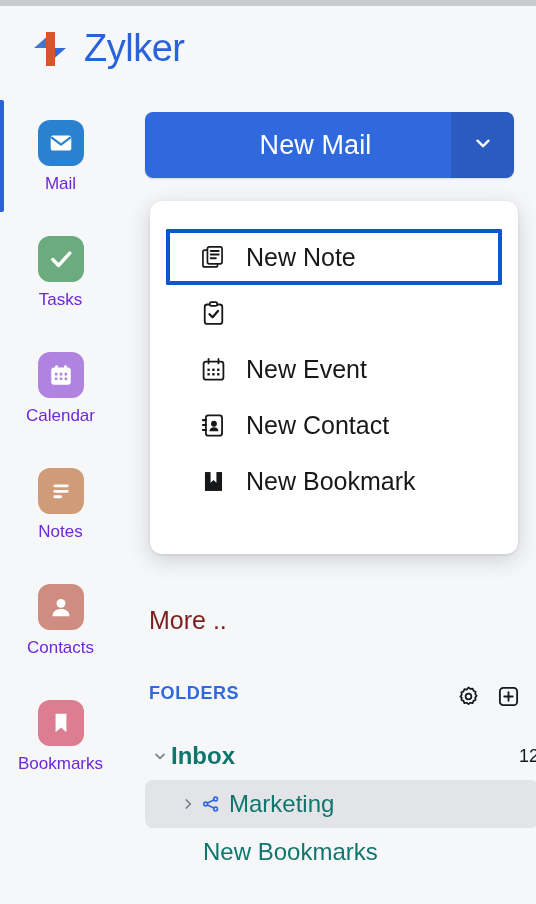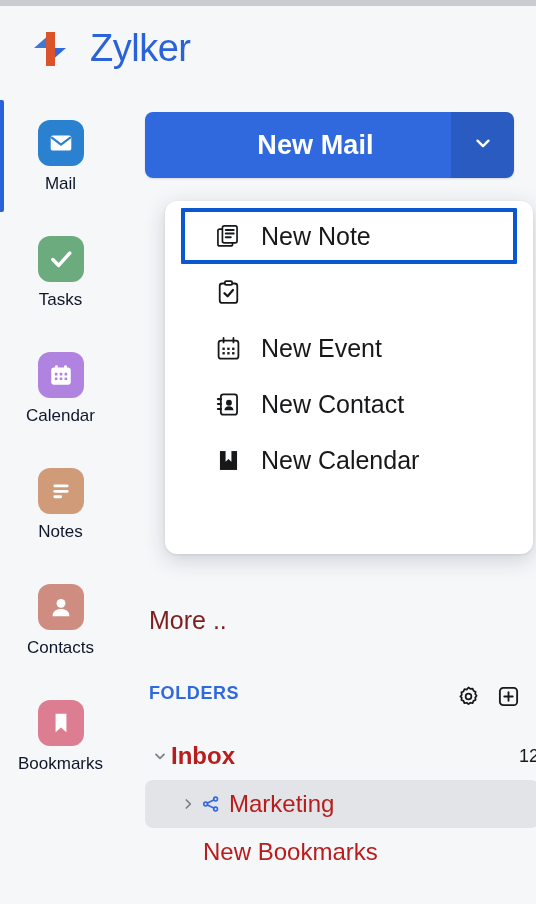--- a/index.html
+++ b/index.html
@@ -35,21 +35,21 @@
     background: #f6f7f9;
   }
 
   
   .brand {
     position: absolute;
     top: 18px;
     left: 28px;
     display: flex;
     align-items: center;
-    gap: 14px;
+    gap: 8px;
   }
   .brand-mark {
     width: 48px;
     height: 48px;
     position: relative;
   }
   .brand-text {
     font-size: 38px;
     font-weight: 400;
     color: #2962d9;
@@ -91,21 +91,21 @@
     height: 46px;
     border-radius: 12px;
     display: flex;
     align-items: center;
     justify-content: center;
     color: #ffffff;
   }
   .rail-label {
     margin-top: 9px;
     font-size: 17px;
-    color: #0f172a;
+    color: #6d28d9;
     line-height: 1;
   }
 
   
   .main {
     position: absolute;
     top: 92px;
     left: 121px;
     width: 415px;
     height: 806px;
@@ -121,21 +121,21 @@
     display: flex;
     border-radius: 8px;
     overflow: hidden;
     box-shadow: 0 1px 2px rgba(20,30,60,.14);
   }
   .compose-main {
     flex: 1;
     background: #2f69dd;
     color: #fff;
     font-size: 27px;
-    font-weight: 700;
+    font-weight: 400;
     display: flex;
     align-items: center;
     justify-content: center;
     cursor: pointer;
     letter-spacing: 0.1px;
     padding-left: 35px;
   }
   .compose-caret {
     width: 63px;
     background: #2a5bc0;
@@ -143,28 +143,28 @@
     align-items: center;
     justify-content: center;
     cursor: pointer;
     color: #fff;
   }
 
   
   .menu {
     position: absolute;
     top: 103px;
-    left: 44px;
+    left: 29px;
     width: 368px;
     height: 353px;
     background: #ffffff;
     border-radius: 12px;
     box-shadow: 0 6px 22px rgba(25,35,60,.18), 0 1px 3px rgba(25,35,60,.10);
     box-sizing: border-box;
-    padding: 7px 0 18px 0;
+    padding: 28px 0 18px 0;
     z-index: 20;
   }
   .menu-item {
     height: 56px;
     display: flex;
     align-items: center;
     gap: 18px;
     padding-left: 32px;
     margin: 0 16px;
     box-sizing: border-box;
@@ -271,21 +271,21 @@
   .tree-ico {
     width: 24px;
     flex: 0 0 24px;
     display: flex;
     align-items: center;
     justify-content: center;
     margin-right: 6px;
   }
   .tree-label {
     font-size: 24px;
-    color: #b91c1c;
+    color: #0f766e;
     line-height: 1;
   }
   .tree-label.bold { font-weight: 700; }
   .tree-count {
     margin-left: auto;
     margin-right: 0;
     font-size: 18px;
     color: #17181a;
   }
 </style>
@@ -455,21 +455,21 @@
         <span class="menu-label">New Contact</span>
       </div>
 
       <div class="menu-item">
         <span class="menu-icon">
           <svg width="27" height="27" viewBox="0 0 24 24">
             <path d="M4.4 3.6h15.2v16.8H4.4z" fill="#17181a"></path>
             <path d="M9.4 3.6h5.2v9.4l-2.6-2.3-2.6 2.3z" fill="#ffffff"></path>
           </svg>
         </span>
-        <span class="menu-label">New Calendar</span>
+        <span class="menu-label">New Bookmark</span>
       </div>
 
     </div>
 
     <div class="more-link">More ..</div>
 
     <div class="folders-head">
       <div class="folders-title">FOLDERS</div>
       <div class="folders-actions">
         <span class="act">

